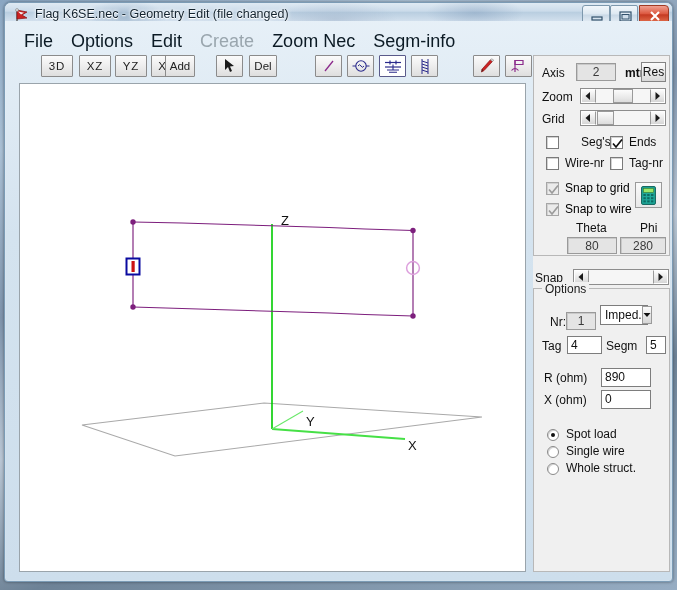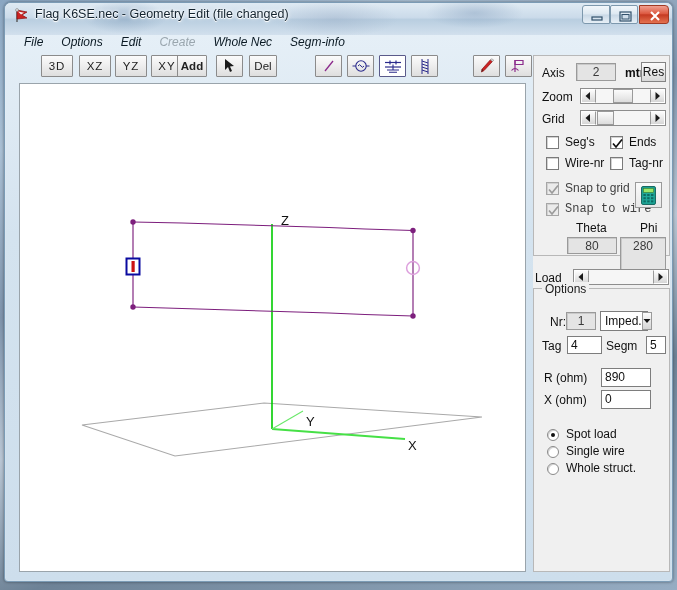--- a/index.html
+++ b/index.html
@@ -16,21 +16,21 @@
     position: absolute;
     left: 4px; top: 2px;
     width: 669px; height: 580px;
     border-radius: 7px 7px 4px 4px;
     background: linear-gradient(180deg,#e8f1f8 0%,#d4e3ef 40%,#cddeec 100%);
     box-shadow: 0 0 3px rgba(0,0,0,.45), inset 0 0 1px #fff;
     border: 1px solid #7b9bb5;
     box-sizing: border-box;
   }
   #titlebar {
-    position: absolute; left: 0; top: 0; right: 0; height: 32px;
+    position: absolute; left: 0; top: 0; right: 0; height: 18px;
     border-radius: 6px 6px 0 0;
     overflow: hidden;
     text-align: right;
   }
   #titlebar .glass {
     position:absolute; inset:0;
     background: linear-gradient(180deg,#dfeaf3 0%,#cbdbea 45%,#b9cee0 52%,#d2e0ed 100%);
   }
   #titlebar .blur {
     position:absolute; inset:0;
@@ -62,22 +62,22 @@
     border: 1px solid #a03a24;
     border-radius: 0 4px 3px 0;
   }
   .winbtn svg { position:absolute; left:0; top:0; }
   
   #menubar {
     position: absolute; left: 10px; top: 29px; right: 10px; height: 20px;
     display: flex; align-items: center; gap: 0px;
   }
   .menu-item {
-    font-size: 12px; color: #0b1a24; padding: 1px 9px 2px 9px;
-    white-space: nowrap; cursor: default; font-style: italic;
+    font-size: 18px; color: #0b1a24; padding: 1px 9px 2px 9px;
+    white-space: nowrap; cursor: default;
   }
   .menu-item.disabled { color: #9aa6ae; }
   
   #toolbar {
     position: absolute; left: 12px; top: 52px; width: 512px; height: 24px;
   }
   .tb {
     position: absolute; top: 0; height: 22px;
     border: 1px solid #8b8b8b;
     background: linear-gradient(180deg,#fbfbfb 0%,#ececec 55%,#dedede 100%);
@@ -163,21 +163,21 @@
   .cb { position: absolute; width: 13px; height: 13px; box-sizing: border-box;
         border: 1px solid #7a7a7a; background: #fff;
         box-shadow: inset 1px 1px 0 #d2d2d2; }
   .cb.dis { background: #ebebeb; border-color: #a6a6a6; }
   .cb svg { position: absolute; left: -1px; top: -1px; }
   .rd { position: absolute; width: 12px; height: 12px; border-radius: 50%;
         box-sizing: border-box; border: 1px solid #8a8a8a; background: #fff;
         box-shadow: inset 1px 1px 0 #d5d5d5; }
   .rd .dot { position: absolute; left: 3px; top: 3px; width: 4px; height: 4px;
              border-radius: 50%; background: #111; }
-  .txtdis { color: #404040; }
+  .txtdis { color: #000000; }
   
   #dd-type {
     position: absolute; box-sizing: border-box;
     border: 1px solid #7d7d7d; background: #fff;
     height: 20px; font-size: 12px; color: #101010;
     display: flex; align-items: center;
   }
   #dd-type .val { padding-left: 4px; flex: 1 1 auto; }
   #dd-type .arrowbox {
     width: 17px; height: 18px; margin: 0 1px 0 0;
@@ -229,32 +229,32 @@
         <path d="M11 6 L19 14 M19 6 L11 14" stroke="#ffffff" stroke-width="2.1" fill="none"></path>
       </svg>
     </div>
   </div>
 
   <div id="menubar">
     <div class="menu-item">File</div>
     <div class="menu-item">Options</div>
     <div class="menu-item">Edit</div>
     <div class="menu-item disabled">Create</div>
-    <div class="menu-item">Whole Nec</div>
+    <div class="menu-item">Zoom Nec</div>
     <div class="menu-item">Segm-info</div>
   </div>
 
   <div id="toolbar">
 
     <div class="tb txt" style="left:4px;  width:32px;">3D</div>
     <div class="tb txt" style="left:42px; width:32px;">XZ</div>
     <div class="tb txt" style="left:78px; width:32px;">YZ</div>
     <div class="tb txt" style="left:114px;width:32px;">XY</div>
 
-    <div class="tb" style="left:160px;width:30px;font-weight:bold;">Add</div>
+    <div class="tb" style="left:148px;width:30px;">Add</div>
     <div class="tb" style="left:199px;width:27px;">
       <svg width="14" height="16" viewBox="0 0 14 16">
         <path d="M2 1 L2 12 L5 9 L7 14 L9 13 L7 8.5 L11 8 Z" fill="#1b1b1b"></path>
       </svg>
     </div>
     <div class="tb" style="left:232px;width:28px;">Del</div>
 
     <div class="tb" style="left:298px;width:27px;">
       <svg width="16" height="16" viewBox="0 0 16 16">
         <path d="M4 13 L12 3" stroke="#8b2a8b" stroke-width="1.3" fill="none"></path>
@@ -391,21 +391,21 @@
           <div class="thumb" id="grid-thumb" style="left:2%; width:32%;"></div>
         </div>
         <div class="arrow r">
           <svg width="7" height="8" viewBox="0 0 7 8">
               <path d="M1.5 0 L1.5 8 L6 4 Z" fill="#1a1a1a"></path>
             </svg>
         </div>
       </div>
 
       <div class="cb" style="left:12px; top:80px;"></div>
-      <div class="lbl" style="left:31px; top:79px;">Seg's</div>
+      <div class="lbl" style="left:47px; top:79px;">Seg's</div>
 
       <div class="cb" style="left:76px; top:80px;">
         <svg width="15" height="15" viewBox="0 0 15 15">
           <path d="M3 7.5 L6 11 L12 3.5" stroke="#111" stroke-width="1.7" fill="none"></path>
         </svg>
       </div>
       <div class="lbl" style="left:95px; top:79px;">Ends</div>
 
       <div class="cb" style="left:12px; top:101px;"></div>
       <div class="lbl" style="left:31px; top:100px;">Wire-nr</div>
@@ -418,21 +418,21 @@
           <path d="M3 7.5 L6 11 L12 3.5" stroke="#9b9b9b" stroke-width="1.7" fill="none"></path>
         </svg>
       </div>
       <div class="lbl txtdis" style="left:31px; top:125px;">Snap to grid</div>
 
       <div class="cb dis" style="left:12px; top:147px;">
         <svg width="15" height="15" viewBox="0 0 15 15">
           <path d="M3 7.5 L6 11 L12 3.5" stroke="#9b9b9b" stroke-width="1.7" fill="none"></path>
         </svg>
       </div>
-      <div class="lbl txtdis" style="left:31px; top:146px;font-family:Liberation Mono, monospace;">Snap to wire</div>
+      <div class="lbl txtdis" style="left:31px; top:146px;">Snap to wire</div>
 
       <div id="calc-btn" style="left:101px; top:126px; width:27px; height:26px;">
         <svg width="15" height="19" viewBox="0 0 15 19">
           <rect x="0.6" y="0.6" width="13.8" height="17.8" rx="1.2" fill="#1fa89a" stroke="#0d5f57" stroke-width="1"></rect>
           <rect x="2.4" y="2.4" width="10.2" height="4" fill="#9ae86a" stroke="#3d7a2a" stroke-width=".6"></rect>
           <g fill="#0d6b62">
             <rect x="2.4" y="8" width="2.4" height="2"></rect>
             <rect x="6.2" y="8" width="2.4" height="2"></rect>
             <rect x="10" y="8" width="2.4" height="2"></rect>
             <rect x="2.4" y="11.2" width="2.4" height="2"></rect>
@@ -441,45 +441,45 @@
             <rect x="2.4" y="14.4" width="2.4" height="2"></rect>
             <rect x="6.2" y="14.4" width="2.4" height="2"></rect>
             <rect x="10" y="14.4" width="2.4" height="2"></rect>
           </g>
         </svg>
       </div>
 
       <div class="lbl" style="left:42px; top:165px;">Theta</div>
       <div class="lbl" style="left:106px; top:165px;">Phi</div>
       <div class="fld ro" style="left:33px; top:181px; width:50px; height:17px;">80</div>
-      <div class="fld ro" style="left:86px; top:181px; width:46px; height:33px;">280</div>
-    </div>
-
-    <div class="lbl" style="position:absolute; left:2px; top:216px;">Load</div>
+      <div class="fld ro" style="left:86px; top:181px; width:46px; height:17px;">280</div>
+    </div>
+
+    <div class="lbl" style="position:absolute; left:2px; top:216px;">Snap</div>
     <div class="sb" style="left:40px; top:214px; width:96px;">
       <div class="arrow">
         <svg width="7" height="8" viewBox="0 0 7 8">
             <path d="M5 0 L5 8 L0.5 4 Z" fill="#1a1a1a"></path>
           </svg>
       </div>
       <div class="track"></div>
       <div class="arrow r">
         <svg width="7" height="8" viewBox="0 0 7 8">
             <path d="M1.5 0 L1.5 8 L6 4 Z" fill="#1a1a1a"></path>
           </svg>
       </div>
     </div>
 
     <div class="grp" id="grp-load">
       <div class="grp-title">Options</div>
 
       <div class="lbl" style="left:16px; top:26px;">Nr:</div>
       <div class="fld ro" style="left:32px; top:23px; width:30px;">1</div>
 
-      <div id="dd-type" style="left:66px; top:22px; width:48px;">
+      <div id="dd-type" style="left:66px; top:16px; width:48px;">
         <span class="val">Imped.</span>
         <span class="arrowbox">
           <svg width="8" height="6" viewBox="0 0 8 6">
               <path d="M0.5 1 L7.5 1 L4 5 Z" fill="#111"></path>
             </svg>
         </span>
       </div>
 
       <div class="lbl" style="left:8px; top:50px;">Tag</div>
       <div class="fld" style="left:33px; top:47px; width:35px;">4</div>

